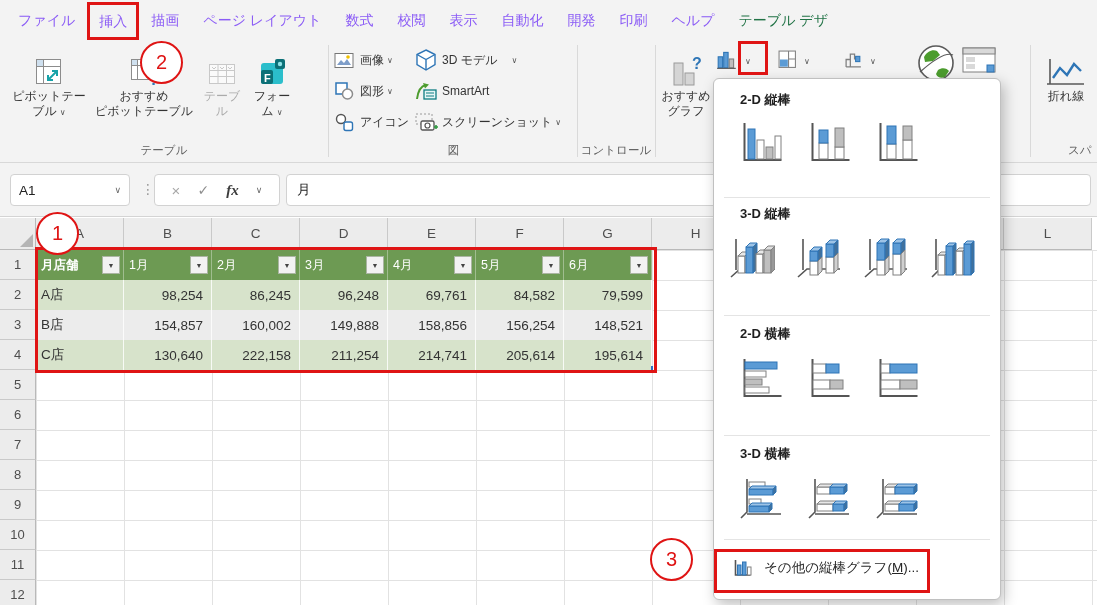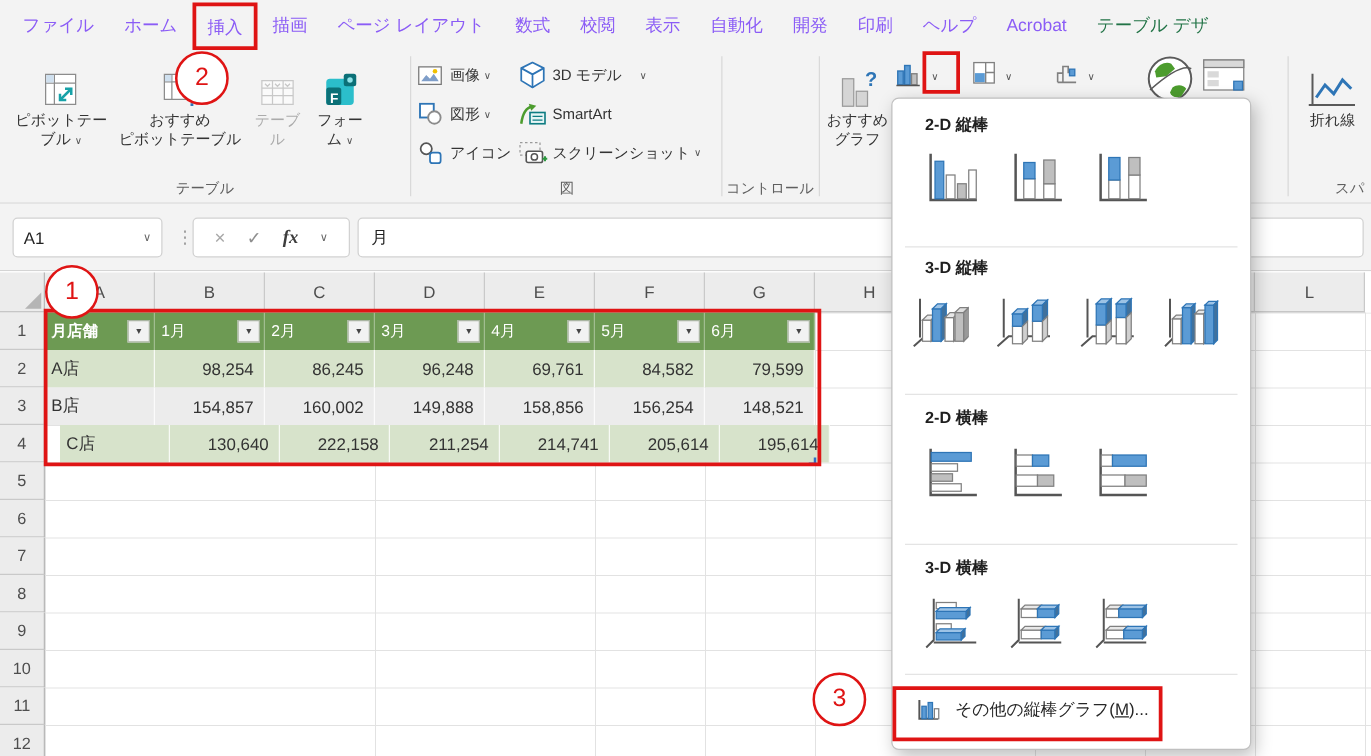--- a/index.html
+++ b/index.html
@@ -85,32 +85,30 @@
   .anno-box{position:absolute;border:3px solid var(--red);z-index:44;}
   .anno-circle{position:absolute;width:43px;height:43px;border:2.5px solid var(--red);border-radius:50%;background:#fff;color:var(--red);font-size:20px;display:flex;align-items:center;justify-content:center;z-index:45;}
 </style>
 </head>
 <body>
 
 <div class="app">
 
   <div class="tabbar">
     <div class="tab">ファイル</div>
-    <div class="tab">ホーム</div>
     <div class="tab tab-insert">挿入</div>
     <div class="tab">描画</div>
     <div class="tab">ページ レイアウト</div>
     <div class="tab">数式</div>
     <div class="tab">校閲</div>
     <div class="tab">表示</div>
     <div class="tab">自動化</div>
     <div class="tab">開発</div>
     <div class="tab">印刷</div>
     <div class="tab">ヘルプ</div>
-    <div class="tab">Acrobat</div>
     <div class="tab tab-contextual">テーブル デザ</div>
   </div>
 
   <div class="ribbon">
 
     <div class="bigbtn" style="left:10px;width:78px;">
       <div class="bicon">
         <svg width="30" height="30" viewBox="0 0 30 30">
           <rect x="2.5" y="2.5" width="24" height="24" fill="#fff" stroke="#8c8c8c"></rect>
           <path d="M2.5 9.5h24M9.5 2.5v24" stroke="#8c8c8c" fill="none"></path>
@@ -408,21 +406,21 @@
     </div>
     <div class="trow" style="top:93px;">
       <div class="tcell namecell band-b">B店</div>
       <div class="tcell band-b">154,857</div>
       <div class="tcell band-b">160,002</div>
       <div class="tcell band-b">149,888</div>
       <div class="tcell band-b">158,856</div>
       <div class="tcell band-b">156,254</div>
       <div class="tcell band-b">148,521</div>
     </div>
-    <div class="trow" style="top:123px;margin-left:12px;">
+    <div class="trow" style="top:123px;">
       <div class="tcell namecell band-a">C店</div>
       <div class="tcell band-a">130,640</div>
       <div class="tcell band-a">222,158</div>
       <div class="tcell band-a">211,254</div>
       <div class="tcell band-a">214,741</div>
       <div class="tcell band-a">205,614</div>
       <div class="tcell band-a">195,614</div>
     </div>
     <div class="resize-handle"></div>
   </div>

